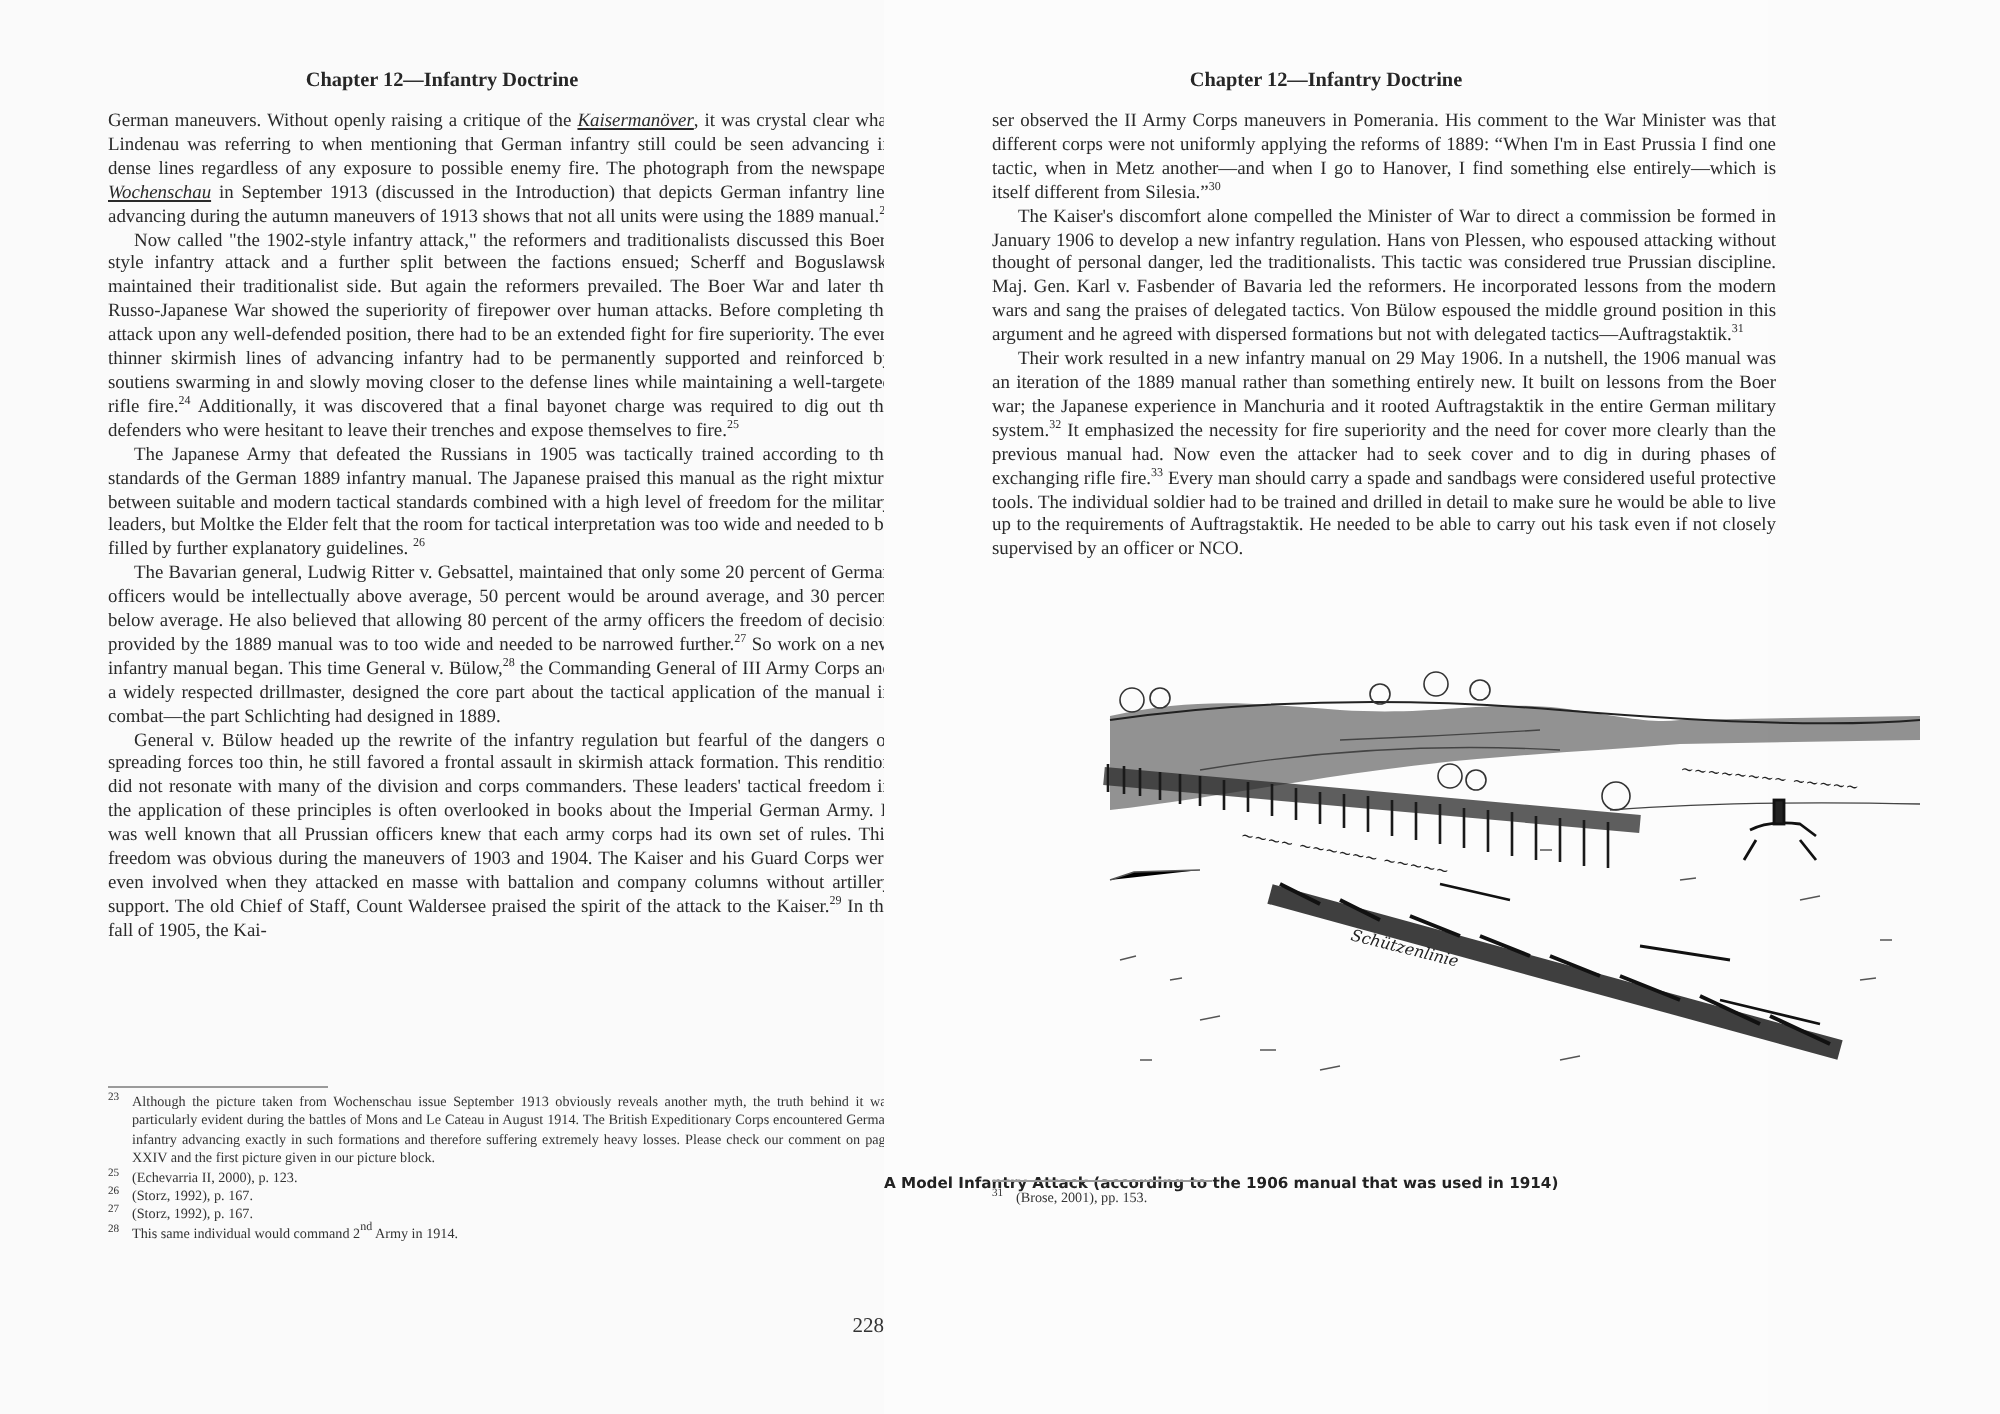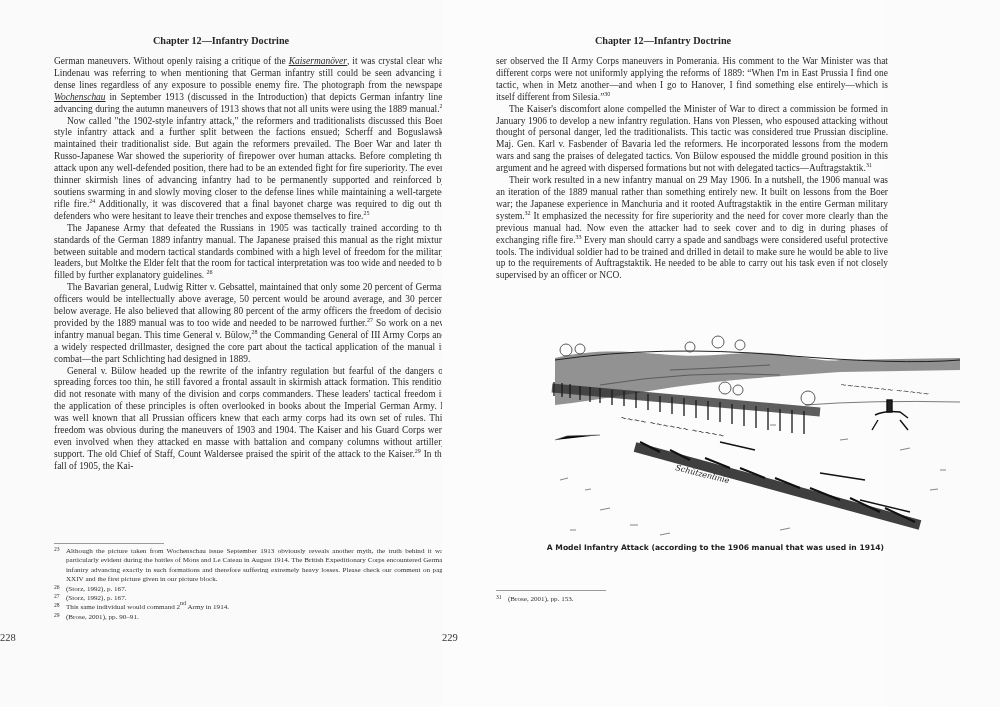--- a/index.html
+++ b/index.html
@@ -35,26 +35,26 @@
   .fn-rule { position: absolute; height: 1px; width: 110px; background: #9a9a9a; }
   .left .fn-rule { left: 54px; top: 543px; }
   .right .fn-rule { left: 54px; top: 590px; }
 
   .footnotes { position: absolute; left: 54px; width: 392px; font-size: 7.1px; line-height: 9.4px; color: #333; }
   .left .footnotes { top: 547px; }
   .right .footnotes { top: 595px; }
   .fn { position: relative; padding-left: 12px; text-align: justify; }
   .fn .num { position: absolute; left: 0; top: -2px; font-size: 5.6px; }
 
-  .page-num { position: absolute; top: 632px; left: 0; width: 100%; text-align: left; font-size: 10.5px; color: #333; }
+  .page-num { position: absolute; top: 658px; left: 0; width: 100%; text-align: right; font-size: 10.5px; color: #333; }
 
   .figure { position: absolute; left: 540px; top: 330px; width: 430px; height: 220px; }
   .figure svg { display: block; width: 430px; height: 220px; }
   .caption {
-    position: absolute; left: 0; top: 543px; width: 100%; text-align: right;
+    position: absolute; left: 0; top: 587px; width: 100%; text-align: left;
     font-family: "DejaVu Sans", "Liberation Sans", sans-serif;
     font-weight: bold; font-size: 7.6px; color: #222;
   }
   .hand { font-family: "DejaVu Serif", serif; font-style: italic; font-size: 8px; fill: #222; }
 </style>
 </head>
 <body>
 
 <div class="spread">
   <div class="page left">
@@ -62,43 +62,42 @@
     <div class="body-text">
         <p class="cont">German maneuvers. Without openly raising a critique of the <em>Kaisermanöver</em>, it was crystal clear what Lindenau was referring to when mentioning that German infantry still could be seen advancing in dense lines regardless of any exposure to possible enemy fire. The photograph from the newspaper <em>Wochenschau</em> in September 1913 (discussed in the Introduction) that depicts German infantry lines advancing during the autumn maneuvers of 1913 shows that not all units were using the 1889 manual.<sup>23</sup></p>
         <p>Now called "the 1902-style infantry attack," the reformers and traditionalists discussed this Boer-style infantry attack and a further split between the factions ensued; Scherff and Boguslawski maintained their traditionalist side. But again the reformers prevailed. The Boer War and later the Russo-Japanese War showed the superiority of firepower over human attacks. Before completing the attack upon any well-defended position, there had to be an extended fight for fire superiority. The ever-thinner skirmish lines of advancing infantry had to be permanently supported and reinforced by soutiens swarming in and slowly moving closer to the defense lines while maintaining a well-targeted rifle fire.<sup>24</sup> Additionally, it was discovered that a final bayonet charge was required to dig out the defenders who were hesitant to leave their trenches and expose themselves to fire.<sup>25</sup></p>
         <p>The Japanese Army that defeated the Russians in 1905 was tactically trained according to the standards of the German 1889 infantry manual. The Japanese praised this manual as the right mixture between suitable and modern tactical standards combined with a high level of freedom for the military leaders, but Moltke the Elder felt that the room for tactical interpretation was too wide and needed to be filled by further explanatory guidelines. <sup>26</sup></p>
         <p>The Bavarian general, Ludwig Ritter v. Gebsattel, maintained that only some 20 percent of German officers would be intellectually above average, 50 percent would be around average, and 30 percent below average. He also believed that allowing 80 percent of the army officers the freedom of decision provided by the 1889 manual was to too wide and needed to be narrowed further.<sup>27</sup> So work on a new infantry manual began. This time General v. Bülow,<sup>28</sup> the Commanding General of III Army Corps and a widely respected drillmaster, designed the core part about the tactical application of the manual in combat—the part Schlichting had designed in 1889.</p>
         <p>General v. Bülow headed up the rewrite of the infantry regulation but fearful of the dangers of spreading forces too thin, he still favored a frontal assault in skirmish attack formation. This rendition did not resonate with many of the division and corps commanders. These leaders' tactical freedom in the application of these principles is often overlooked in books about the Imperial German Army. It was well known that all Prussian officers knew that each army corps had its own set of rules. This freedom was obvious during the maneuvers of 1903 and 1904. The Kaiser and his Guard Corps were even involved when they attacked en masse with battalion and company columns without artillery support. The old Chief of Staff, Count Waldersee praised the spirit of the attack to the Kaiser.<sup>29</sup> In the fall of 1905, the Kai-</p>
       </div>
     <div class="fn-rule"></div>
     <div class="footnotes">
         <div class="fn"><span class="num">23</span>Although the picture taken from Wochenschau issue September 1913 obviously reveals another myth, the truth behind it was particularly evident during the battles of Mons and Le Cateau in August 1914. The British Expeditionary Corps encountered German infantry advancing exactly in such formations and therefore suffering extremely heavy losses. Please check our comment on page XXIV and the first picture given in our picture block.</div>
+        <div class="fn"><span class="num">25</span>(Echevarria II, 2000), p. 123.</div>
         <div class="fn"><span class="num">26</span>(Storz, 1992), p. 167.</div>
         <div class="fn"><span class="num">27</span>(Storz, 1992), p. 167.</div>
         <div class="fn"><span class="num">28</span>This same individual would command 2<sup>nd</sup> Army in 1914.</div>
-        <div class="fn"><span class="num">29</span>(Brose, 2001), pp. 90–91.</div>
       </div>
     <div class="page-num">228</div>
   </div>
 
   <div class="gutter"></div>
 
   <div class="page right">
     <div class="running-head">Chapter 12—Infantry Doctrine</div>
     <div class="body-text">
         <p class="cont">ser observed the II Army Corps maneuvers in Pomerania. His comment to the War Minister was that different corps were not uniformly applying the reforms of 1889: “When I'm in East Prussia I find one tactic, when in Metz another—and when I go to Hanover, I find something else entirely—which is itself different from Silesia.”<sup>30</sup></p>
         <p>The Kaiser's discomfort alone compelled the Minister of War to direct a commission be formed in January 1906 to develop a new infantry regulation. Hans von Plessen, who espoused attacking without thought of personal danger, led the traditionalists. This tactic was considered true Prussian discipline. Maj. Gen. Karl v. Fasbender of Bavaria led the reformers. He incorporated lessons from the modern wars and sang the praises of delegated tactics. Von Bülow espoused the middle ground position in this argument and he agreed with dispersed formations but not with delegated tactics—Auftragstaktik.<sup>31</sup></p>
         <p>Their work resulted in a new infantry manual on 29 May 1906. In a nutshell, the 1906 manual was an iteration of the 1889 manual rather than something entirely new. It built on lessons from the Boer war; the Japanese experience in Manchuria and it rooted Auftragstaktik in the entire German military system.<sup>32</sup> It emphasized the necessity for fire superiority and the need for cover more clearly than the previous manual had. Now even the attacker had to seek cover and to dig in during phases of exchanging rifle fire.<sup>33</sup> Every man should carry a spade and sandbags were considered useful protective tools. The individual soldier had to be trained and drilled in detail to make sure he would be able to live up to the requirements of Auftragstaktik. He needed to be able to carry out his task even if not closely supervised by an officer or NCO.</p>
       </div>
     <div class="caption">A Model Infantry Attack (according to the 1906 manual that was used in 1914)</div>
     <div class="fn-rule"></div>
     <div class="footnotes">
         <div class="fn"><span class="num">31</span>(Brose, 2001), pp. 153.</div>
       </div>
-    <div class="page-num">229</div>
   </div>
 
   <div class="figure">
     <svg viewBox="0 0 430 220">
 
       <path d="M15 28 C60 18 90 22 130 25 C180 28 200 20 240 24 C270 28 285 32 300 30 L420 28 L420 40 L300 42 C250 46 200 48 150 55 C110 60 60 70 15 75 Z" fill="#3a3a3a" opacity="0.55"></path>
       <path d="M15 30 Q120 15 240 25 T420 30" stroke="#222" stroke-width="1" fill="none"></path>
       <path d="M60 55 Q150 40 240 45 M130 40 Q180 38 230 35 M265 75 Q330 70 420 72" stroke="#444" stroke-width="0.7" fill="none"></path>
 
       <g fill="none" stroke="#333" stroke-width="0.8">

